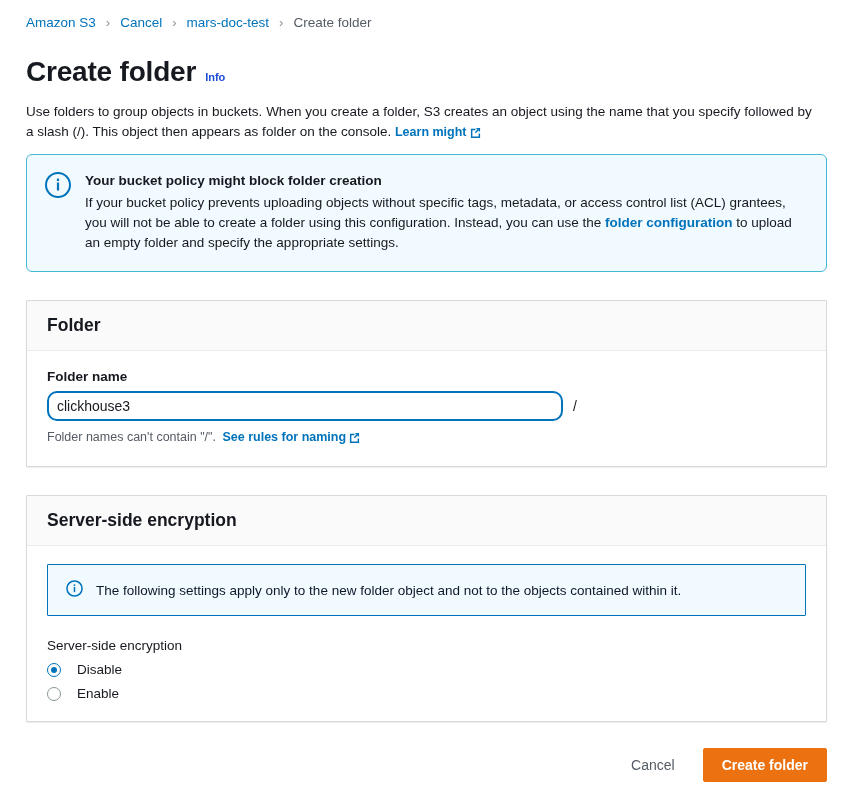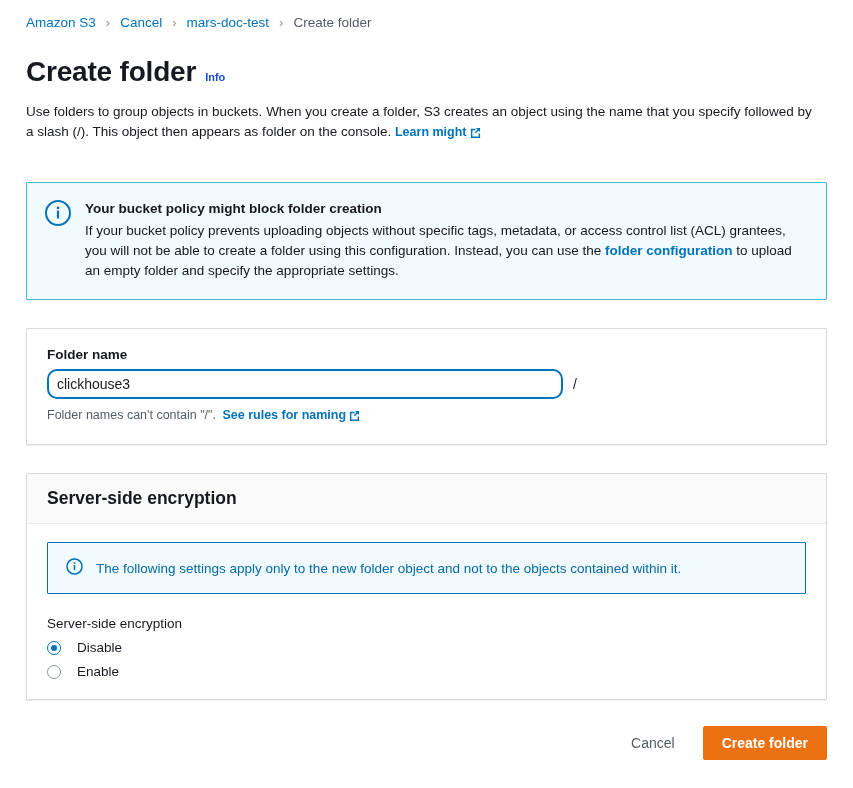--- a/index.html
+++ b/index.html
@@ -79,27 +79,27 @@
     cursor: pointer;
   }
   .ext-icon {
     display: inline-block;
     vertical-align: -2px;
     margin-left: 3px;
   }
 
   
   .alert {
-    margin-top: 38px;
+    margin-top: 10px;
     border: 1px solid #44b9d6;
     background: #f1faff;
     display: flex;
     gap: 14px;
     padding: 16px 18px 18px 18px;
-    border-radius: 1px;
+    border-radius: 6px;
   }
   .alert-icon { flex: 0 0 auto; margin-top: 1px; }
   .alert-body { font-size: 13.5px; line-height: 20px; }
   .alert-title { font-weight: bold; margin-bottom: 2px; }
   .alert-text { color: #16191f; max-width: 720px; }
   .alert-text a { color: #0073bb; font-weight: bold; text-decoration: none; cursor: pointer;}
 
   
   .card {
     margin-top: 28px;
@@ -152,21 +152,21 @@
   .infobox {
     margin: 0 0 0 0;
     border: 1px solid #0073bb;
     background: #f1faff;
     display: flex;
     align-items: center;
     gap: 13px;
     padding: 15px 18px;
     border-radius: 1px;
   }
-  .infobox-text { font-size: 13.5px; color: #0369a1; }
+  .infobox-text { font-size: 13.5px; color: #0f172a; }
 
   
   .radio-group-label {
     margin-top: 22px;
     font-size: 13.5px;
     color: #16191f;
   }
   .radio-row {
     display: flex;
     align-items: center;
@@ -260,20 +260,23 @@
         <rect x="11.9" y="6.6" width="2.2" height="2.4" fill="#0073bb"></rect>
       </svg>
     </div>
     <div class="alert-body">
       <div class="alert-title">Your bucket policy might block folder creation</div>
       <div class="alert-text"><span>If your bucket policy prevents uploading objects without specific tags, metadata, or access control list (ACL) grantees, you will not be able to create a folder using this configuration. Instead, you can use the </span><a>folder configuration</a><span> to upload an empty folder and specify the appropriate settings.</span></div>
     </div>
   </div>
 
   <div class="card">
+    <div class="card-header">
+      <div class="card-title">Folder</div>
+    </div>
     <div class="card-body">
       <div class="field-label">Folder name</div>
       <div class="input-row">
         <input class="text-input" type="text" value="clickhouse3" style="">
         <span class="slash">/</span>
       </div>
       <div class="field-hint">
         <span>Folder names can't contain "/".</span>
         <a class="inline-link"><span>See rules for naming</span><span class="ext-icon"><svg width="11" height="11" viewBox="0 0 12 12">
                 <path d="M1 2h5v1.6H2.6v6.8h6.8V7H11v5H1V2z" fill="#0073bb"></path>

